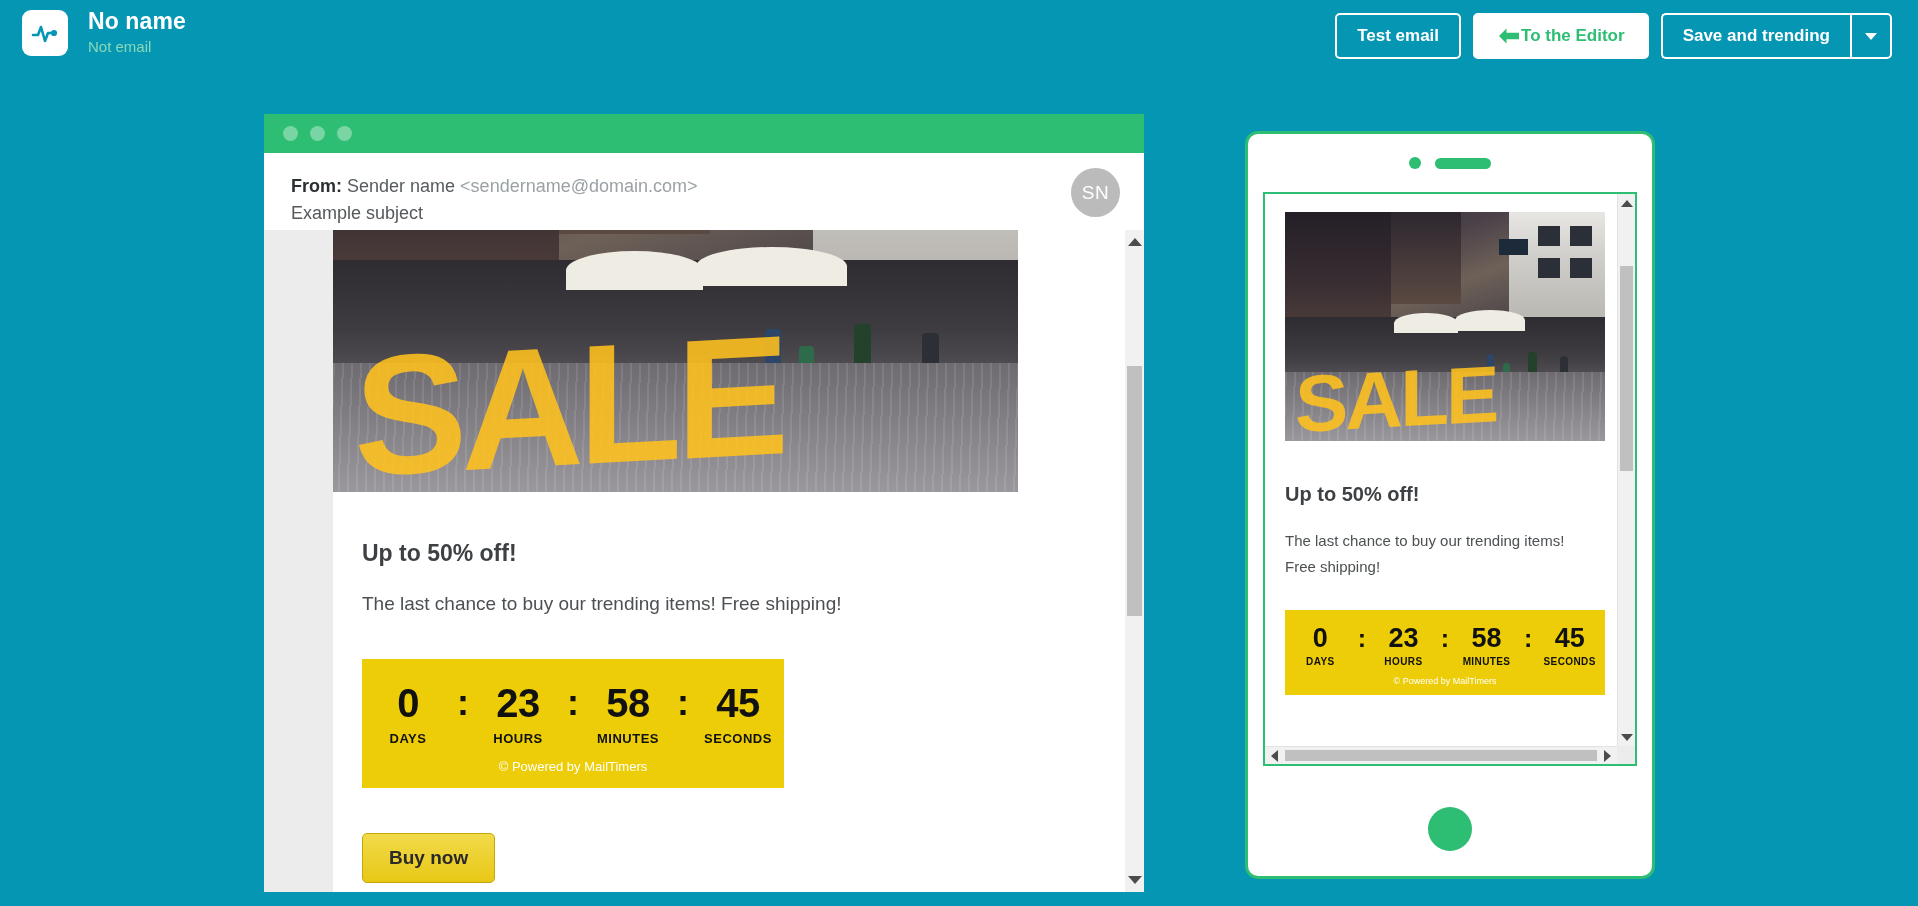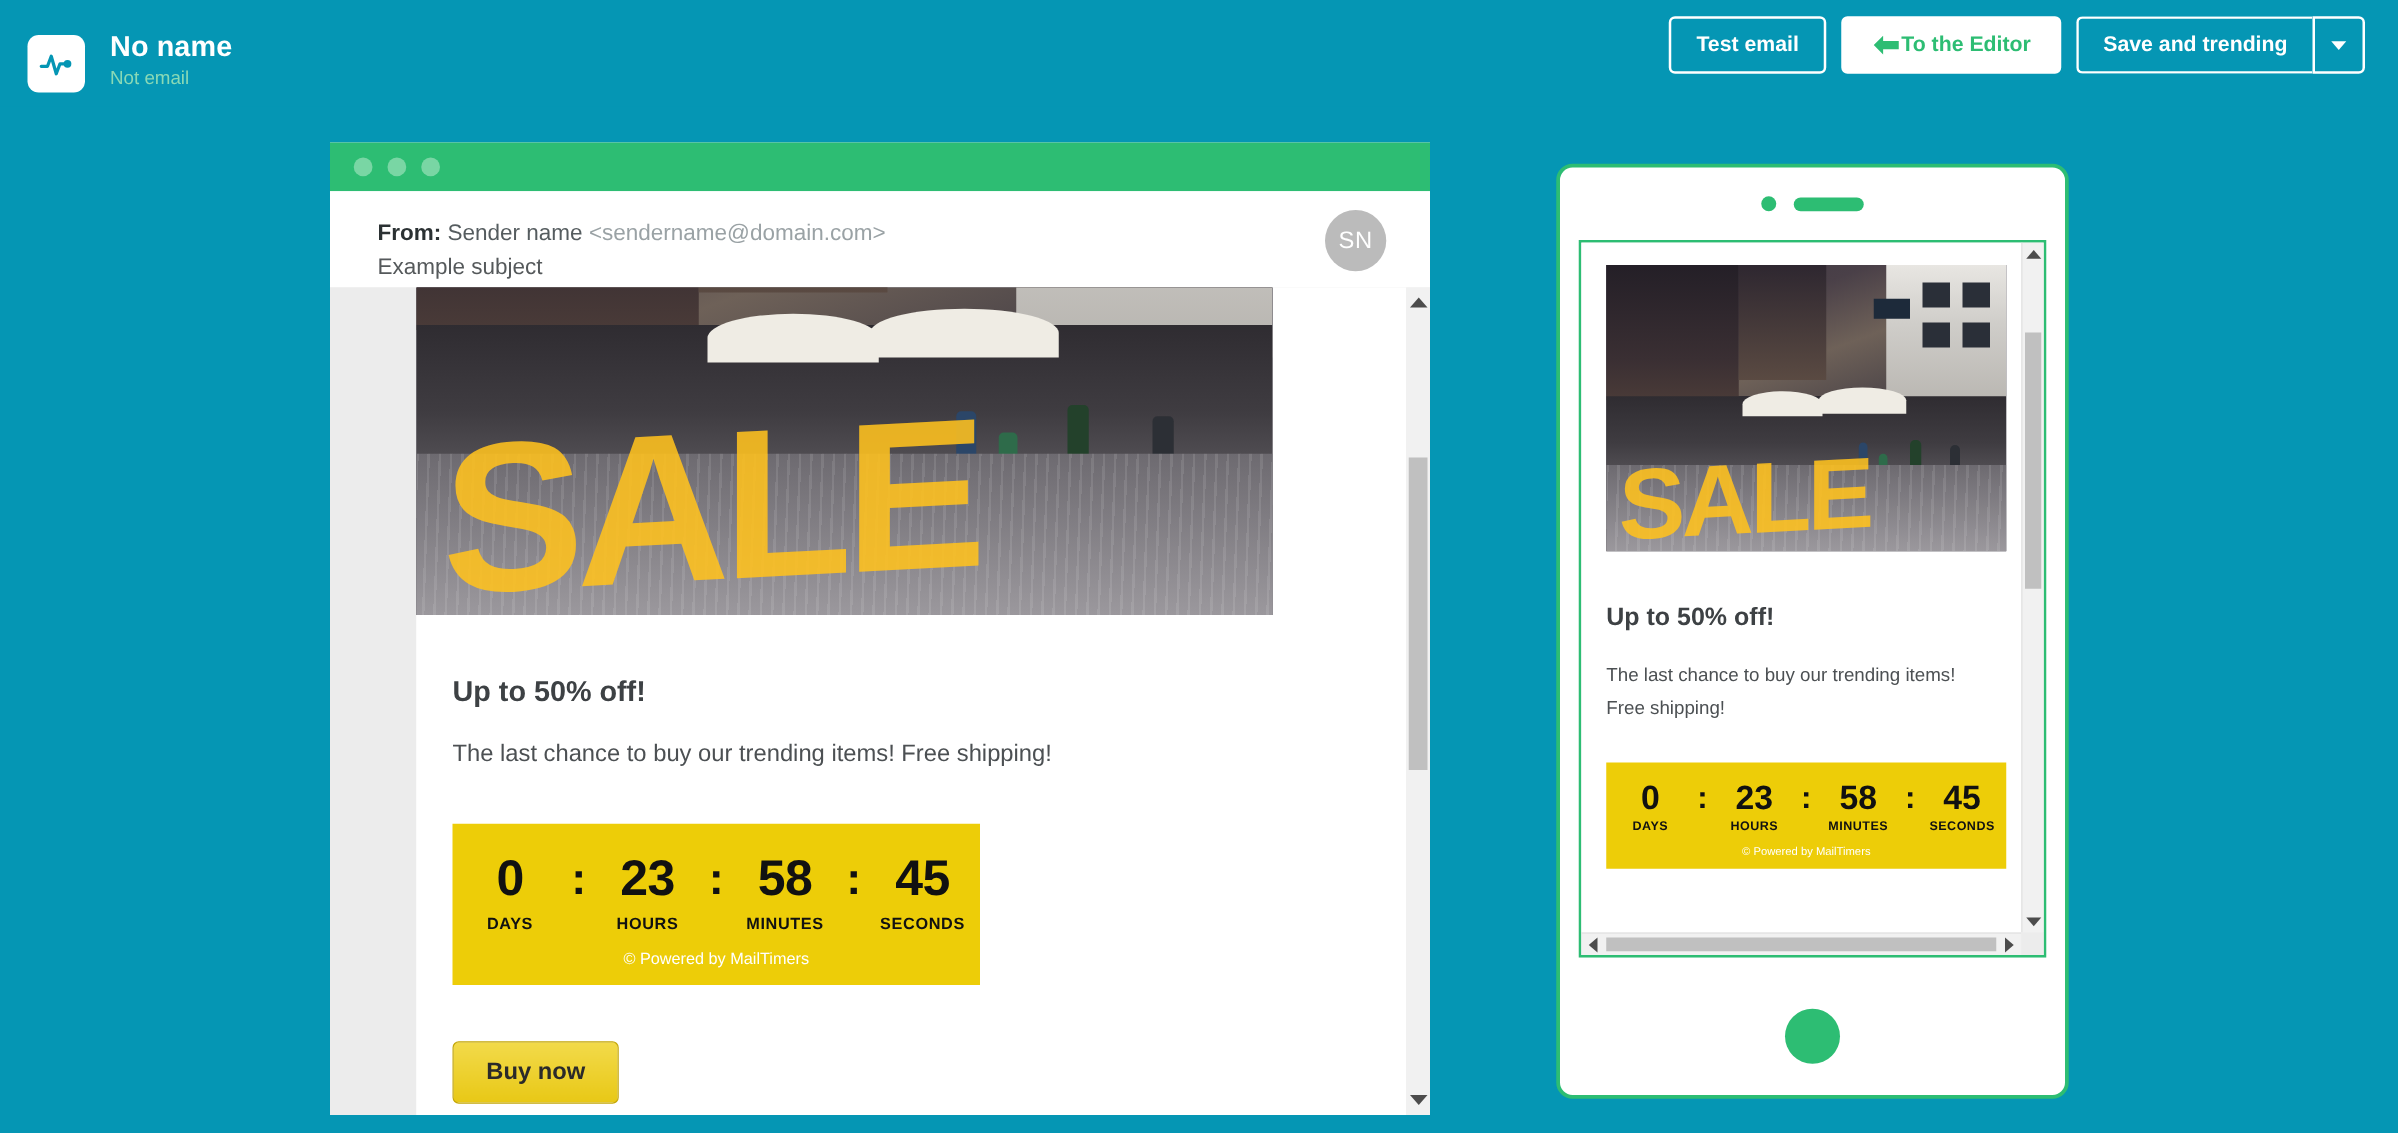--- a/index.html
+++ b/index.html
@@ -8,21 +8,21 @@
     background: #0596b4;
     font-family: "Liberation Sans", sans-serif;
     -webkit-font-smoothing: antialiased;
   }
 
   
   .topbar {
     position: absolute; top: 0; left: 0; width: 1918px; height: 85px;
     background: #0596b4;
   }
-  .brand { position: absolute; left: 22px; top: 24px; display: flex; align-items: flex-end; }
+  .brand { position: absolute; left: 22px; top: 8px; display: flex; align-items: center; }
   .logo-box {
     width: 46px; height: 46px; background: #ffffff; border-radius: 9px;
     display: flex; align-items: center; justify-content: center;
   }
   .brand-text { margin-left: 20px; }
   .brand-title {
     color: #ffffff; font-size: 23px; font-weight: 700; line-height: 26px;
     letter-spacing: .1px;
   }
   .brand-sub {
@@ -64,28 +64,28 @@
     position: absolute; left: 264px; top: 114px; width: 880px; height: 778px;
     background: #ffffff;
   }
   .desktop-titlebar {
     height: 39px; background: #2dbd73;
     display: flex; align-items: center; padding-left: 19px; gap: 12px;
   }
   .dot { width: 15px; height: 15px; border-radius: 50%; background: #79d6a4; }
   .desktop-header {
     height: 77px; background: #ffffff; position: relative;
-    padding: 20px 0 0 38px;
+    padding: 20px 0 0 27px;
   }
   .hdr-line1 { font-size: 18px; color: #555c5f; line-height: 26px; }
   .hdr-line1 b { color: #2b3133; font-weight: 700; }
   .hdr-line1 .email { color: #9aa2a5; }
   .hdr-line2 { font-size: 18px; color: #55595b; line-height: 26px; margin-top: 1px; }
   .avatar {
-    position: absolute; right: 35px; top: 15px;
+    position: absolute; right: 24px; top: 15px;
     width: 49px; height: 49px; border-radius: 50%; background: #bbbbbb;
     color: #ffffff; font-size: 19px; display: flex;
     align-items: center; justify-content: center; letter-spacing: .5px;
   }
 
   .desktop-body {
     position: absolute; left: 0; top: 116px; right: 0; bottom: 0;
     background: #ececec; display: flex;
   }
   .dgutter { width: 69px; background: #ececec; flex: none; }

